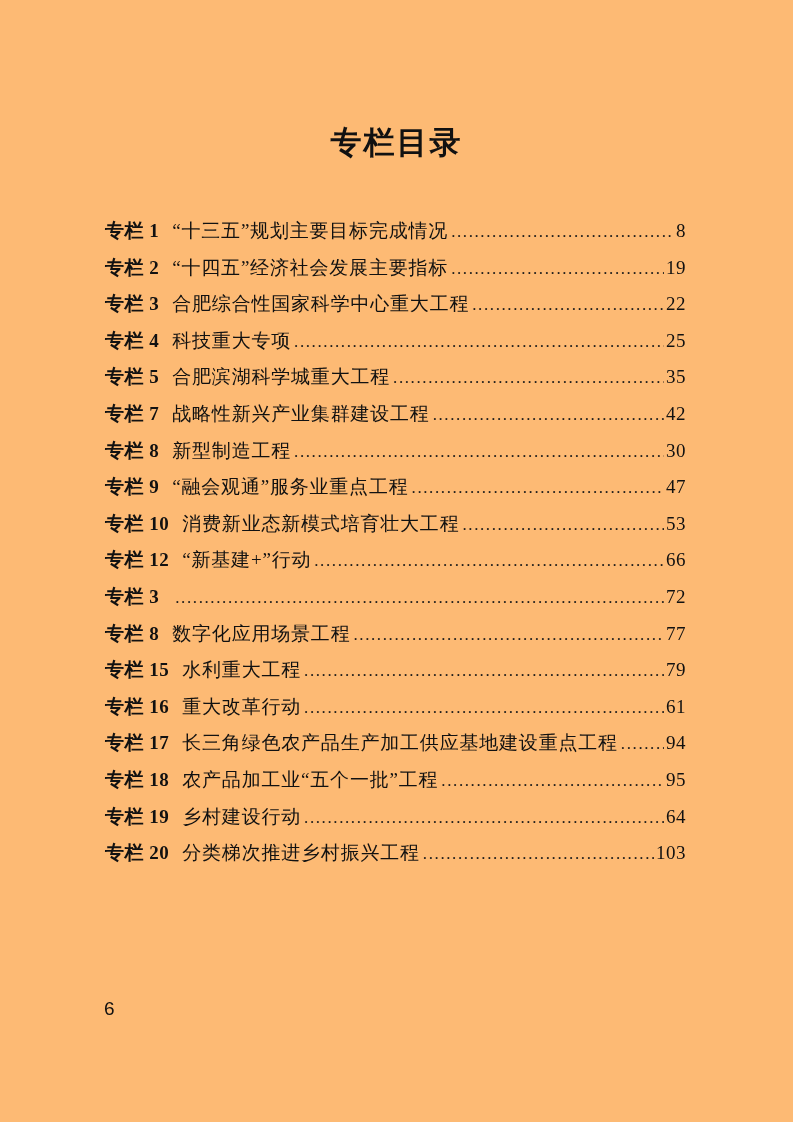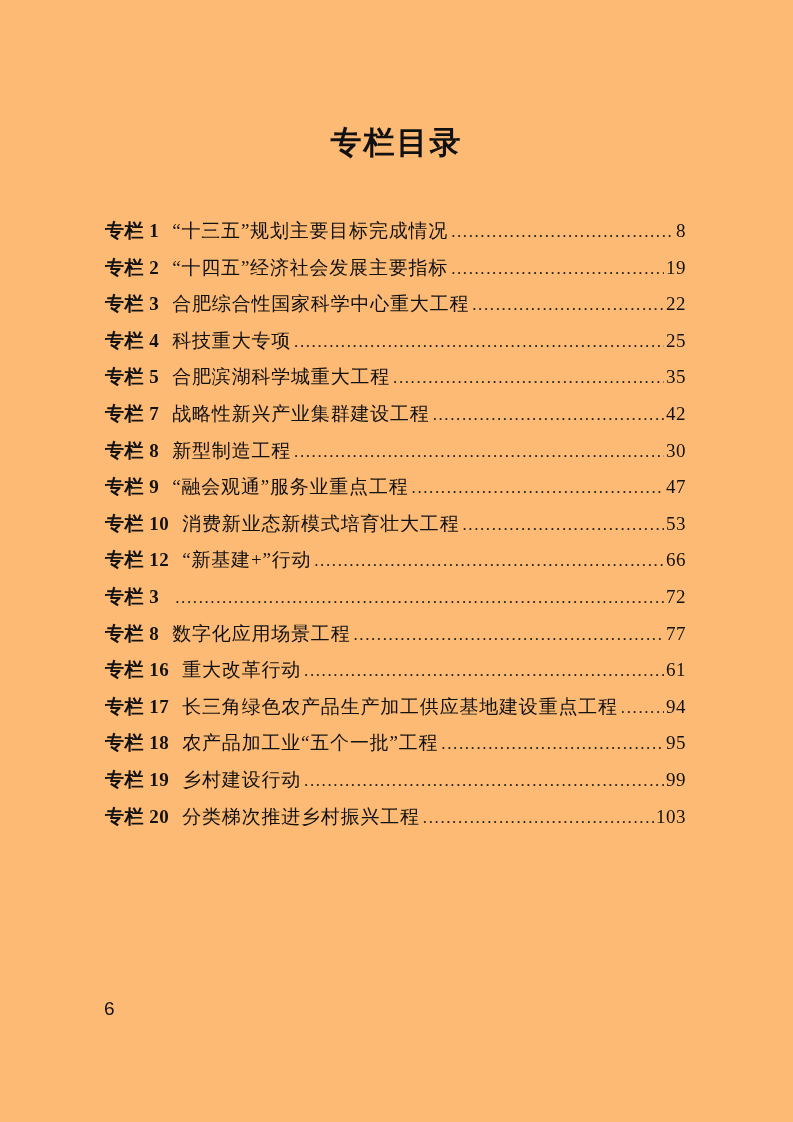--- a/index.html
+++ b/index.html
@@ -161,20 +161,26 @@
         <span class="toc-page">72</span>
       </div>
 
       <div class="toc-row">
         <span class="toc-label">专栏 8</span>
         <span class="toc-title">数字化应用场景工程</span>
         <span class="leader"></span>
         <span class="toc-page">77</span>
       </div>
 
+      <div class="toc-row">
+        <span class="toc-label">专栏 15</span>
+        <span class="toc-title">水利重大工程</span>
+        <span class="leader"></span>
+        <span class="toc-page">79</span>
+      </div>
 
       <div class="toc-row">
         <span class="toc-label">专栏 16</span>
         <span class="toc-title">重大改革行动</span>
         <span class="leader"></span>
         <span class="toc-page">61</span>
       </div>
 
       <div class="toc-row">
         <span class="toc-label">专栏 17</span>
@@ -187,21 +193,21 @@
         <span class="toc-label">专栏 18</span>
         <span class="toc-title">农产品加工业“五个一批”工程</span>
         <span class="leader"></span>
         <span class="toc-page">95</span>
       </div>
 
       <div class="toc-row">
         <span class="toc-label">专栏 19</span>
         <span class="toc-title">乡村建设行动</span>
         <span class="leader"></span>
-        <span class="toc-page">99</span>
+        <span class="toc-page">64</span>
       </div>
 
       <div class="toc-row">
         <span class="toc-label">专栏 20</span>
         <span class="toc-title">分类梯次推进乡村振兴工程</span>
         <span class="leader"></span>
         <span class="toc-page">103</span>
       </div>
 
     </div>

